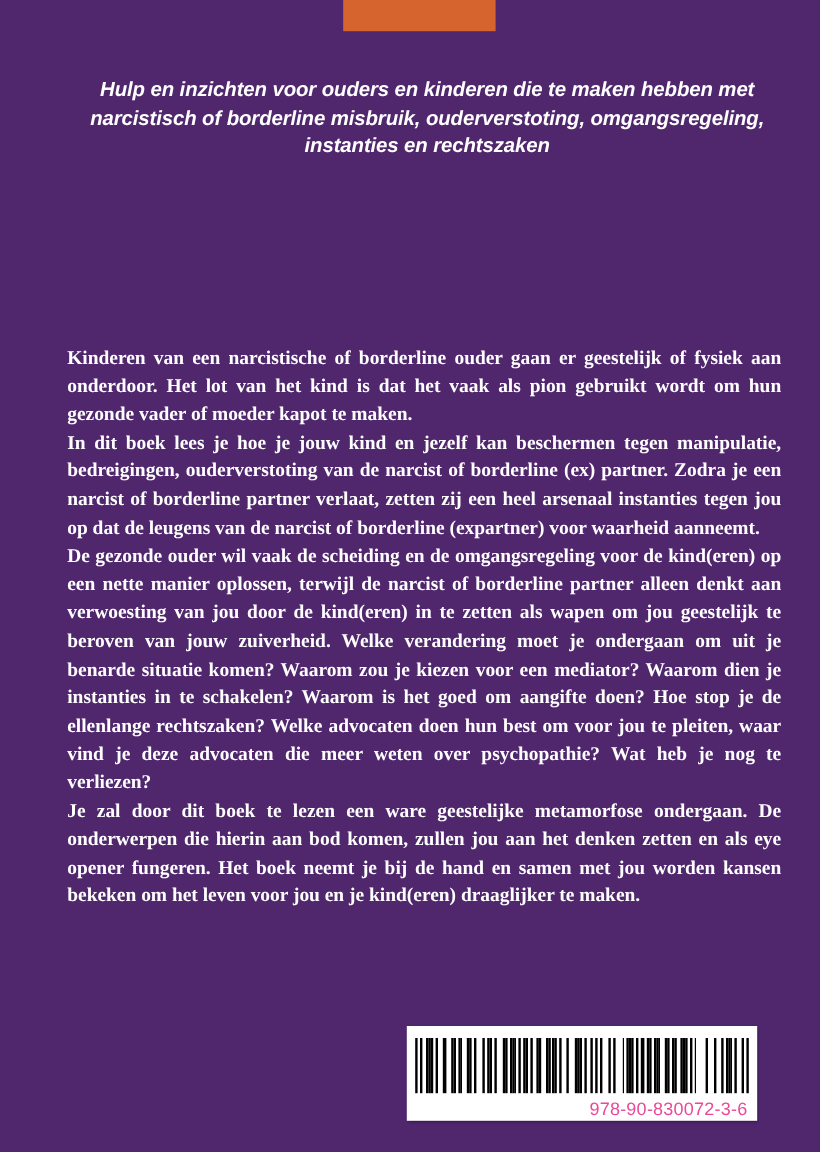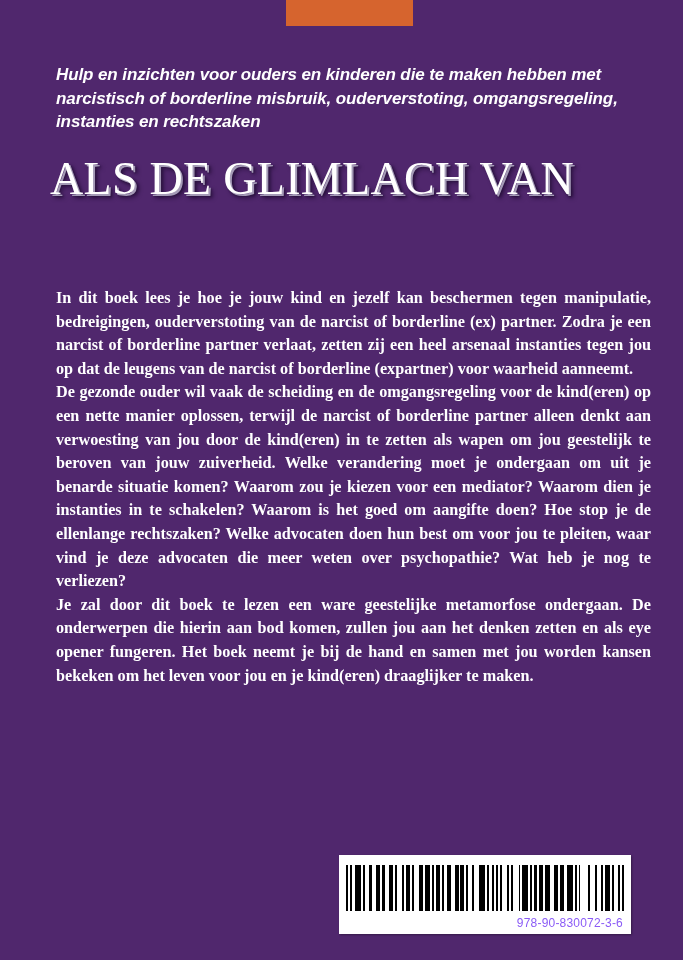--- a/index.html
+++ b/index.html
@@ -27,20 +27,21 @@
       top: 63px;
       width: 600px;
       margin: 0;
       color: #ffffff;
       font-family: "Liberation Sans", sans-serif;
       font-weight: bold;
       font-style: italic;
       font-size: 17px;
       line-height: 23.5px;
       letter-spacing: -0.1px;
+      text-align: center;
     }
     .title {
       position: absolute;
       left: 50px;
       top: 152px;
       width: 620px;
       margin: 0;
       color: #ffffff;
       font-family: "Liberation Serif", serif;
       font-weight: normal;
@@ -90,38 +91,38 @@
     .bars span {
       display: block;
       height: 100%;
     }
     .bars span.b { background: #000000; }
     .bars span.w { background: transparent; }
     .isbn {
       position: absolute;
       right: 8px;
       top: 61px;
-      color: #8b5cf6;
+      color: #ec4899;
       font-family: "Liberation Sans", sans-serif;
-      font-size: 12px;
+      font-size: 15px;
       letter-spacing: 0.2px;
     }
   </style>
 </head>
 <body style="background: rgb(80, 39, 109);">
 
 <div class="spine-tab" style="background: rgb(214, 100, 46);"></div>
 
 <p class="subtitle">Hulp en inzichten voor ouders en kinderen die te maken hebben met narcistisch of borderline misbruik, ouderverstoting, omgangsregeling, instanties en rechtszaken</p>
 
 <h1 class="title">
-  <span class="line">ALS DE GLIMLACH VAN</span>
 </h1>
 
 <div class="body-text">
+  <p>Kinderen van een narcistische of borderline ouder gaan er geestelijk of fysiek aan onderdoor. Het lot van het kind is dat het vaak als pion gebruikt wordt om hun gezonde vader of moeder kapot te maken.</p>
   <p>In dit boek lees je hoe je jouw kind en jezelf kan beschermen tegen manipulatie, bedreigingen, ouderverstoting van de narcist of borderline (ex) partner. Zodra je een narcist of borderline partner verlaat, zetten zij een heel arsenaal instanties tegen jou op dat de leugens van de narcist of borderline (expartner) voor waarheid aanneemt.</p>
   <p>De gezonde ouder wil vaak de scheiding en de omgangsregeling voor de kind(eren) op een nette manier oplossen, terwijl de narcist of borderline partner alleen denkt aan verwoesting van jou door de kind(eren) in te zetten als wapen om jou geestelijk te beroven van jouw zuiverheid.  Welke verandering moet je ondergaan om uit je benarde situatie komen? Waarom zou je kiezen voor een mediator? Waarom dien je instanties in te schakelen? Waarom is het goed om aangifte doen? Hoe stop je de ellenlange rechtszaken? Welke advocaten doen hun best om voor jou te pleiten, waar vind je deze advocaten die meer weten over psychopathie? Wat heb je nog te verliezen?</p>
   <p>Je zal door dit boek te lezen een ware geestelijke metamorfose ondergaan. De onderwerpen die hierin aan bod komen, zullen jou aan het denken zetten en als eye opener fungeren. Het boek neemt je  bij de hand en samen met jou worden kansen bekeken om het leven voor jou en je kind(eren) draaglijker te maken.</p>
 </div>
 
 <div class="barcode">
   <div class="bars" id="bars">
       <span class="b" style="width: 1.87838px;"></span>
       <span class="w" style="width: 1.87838px;"></span>
       <span class="b" style="width: 1.87838px;"></span>

